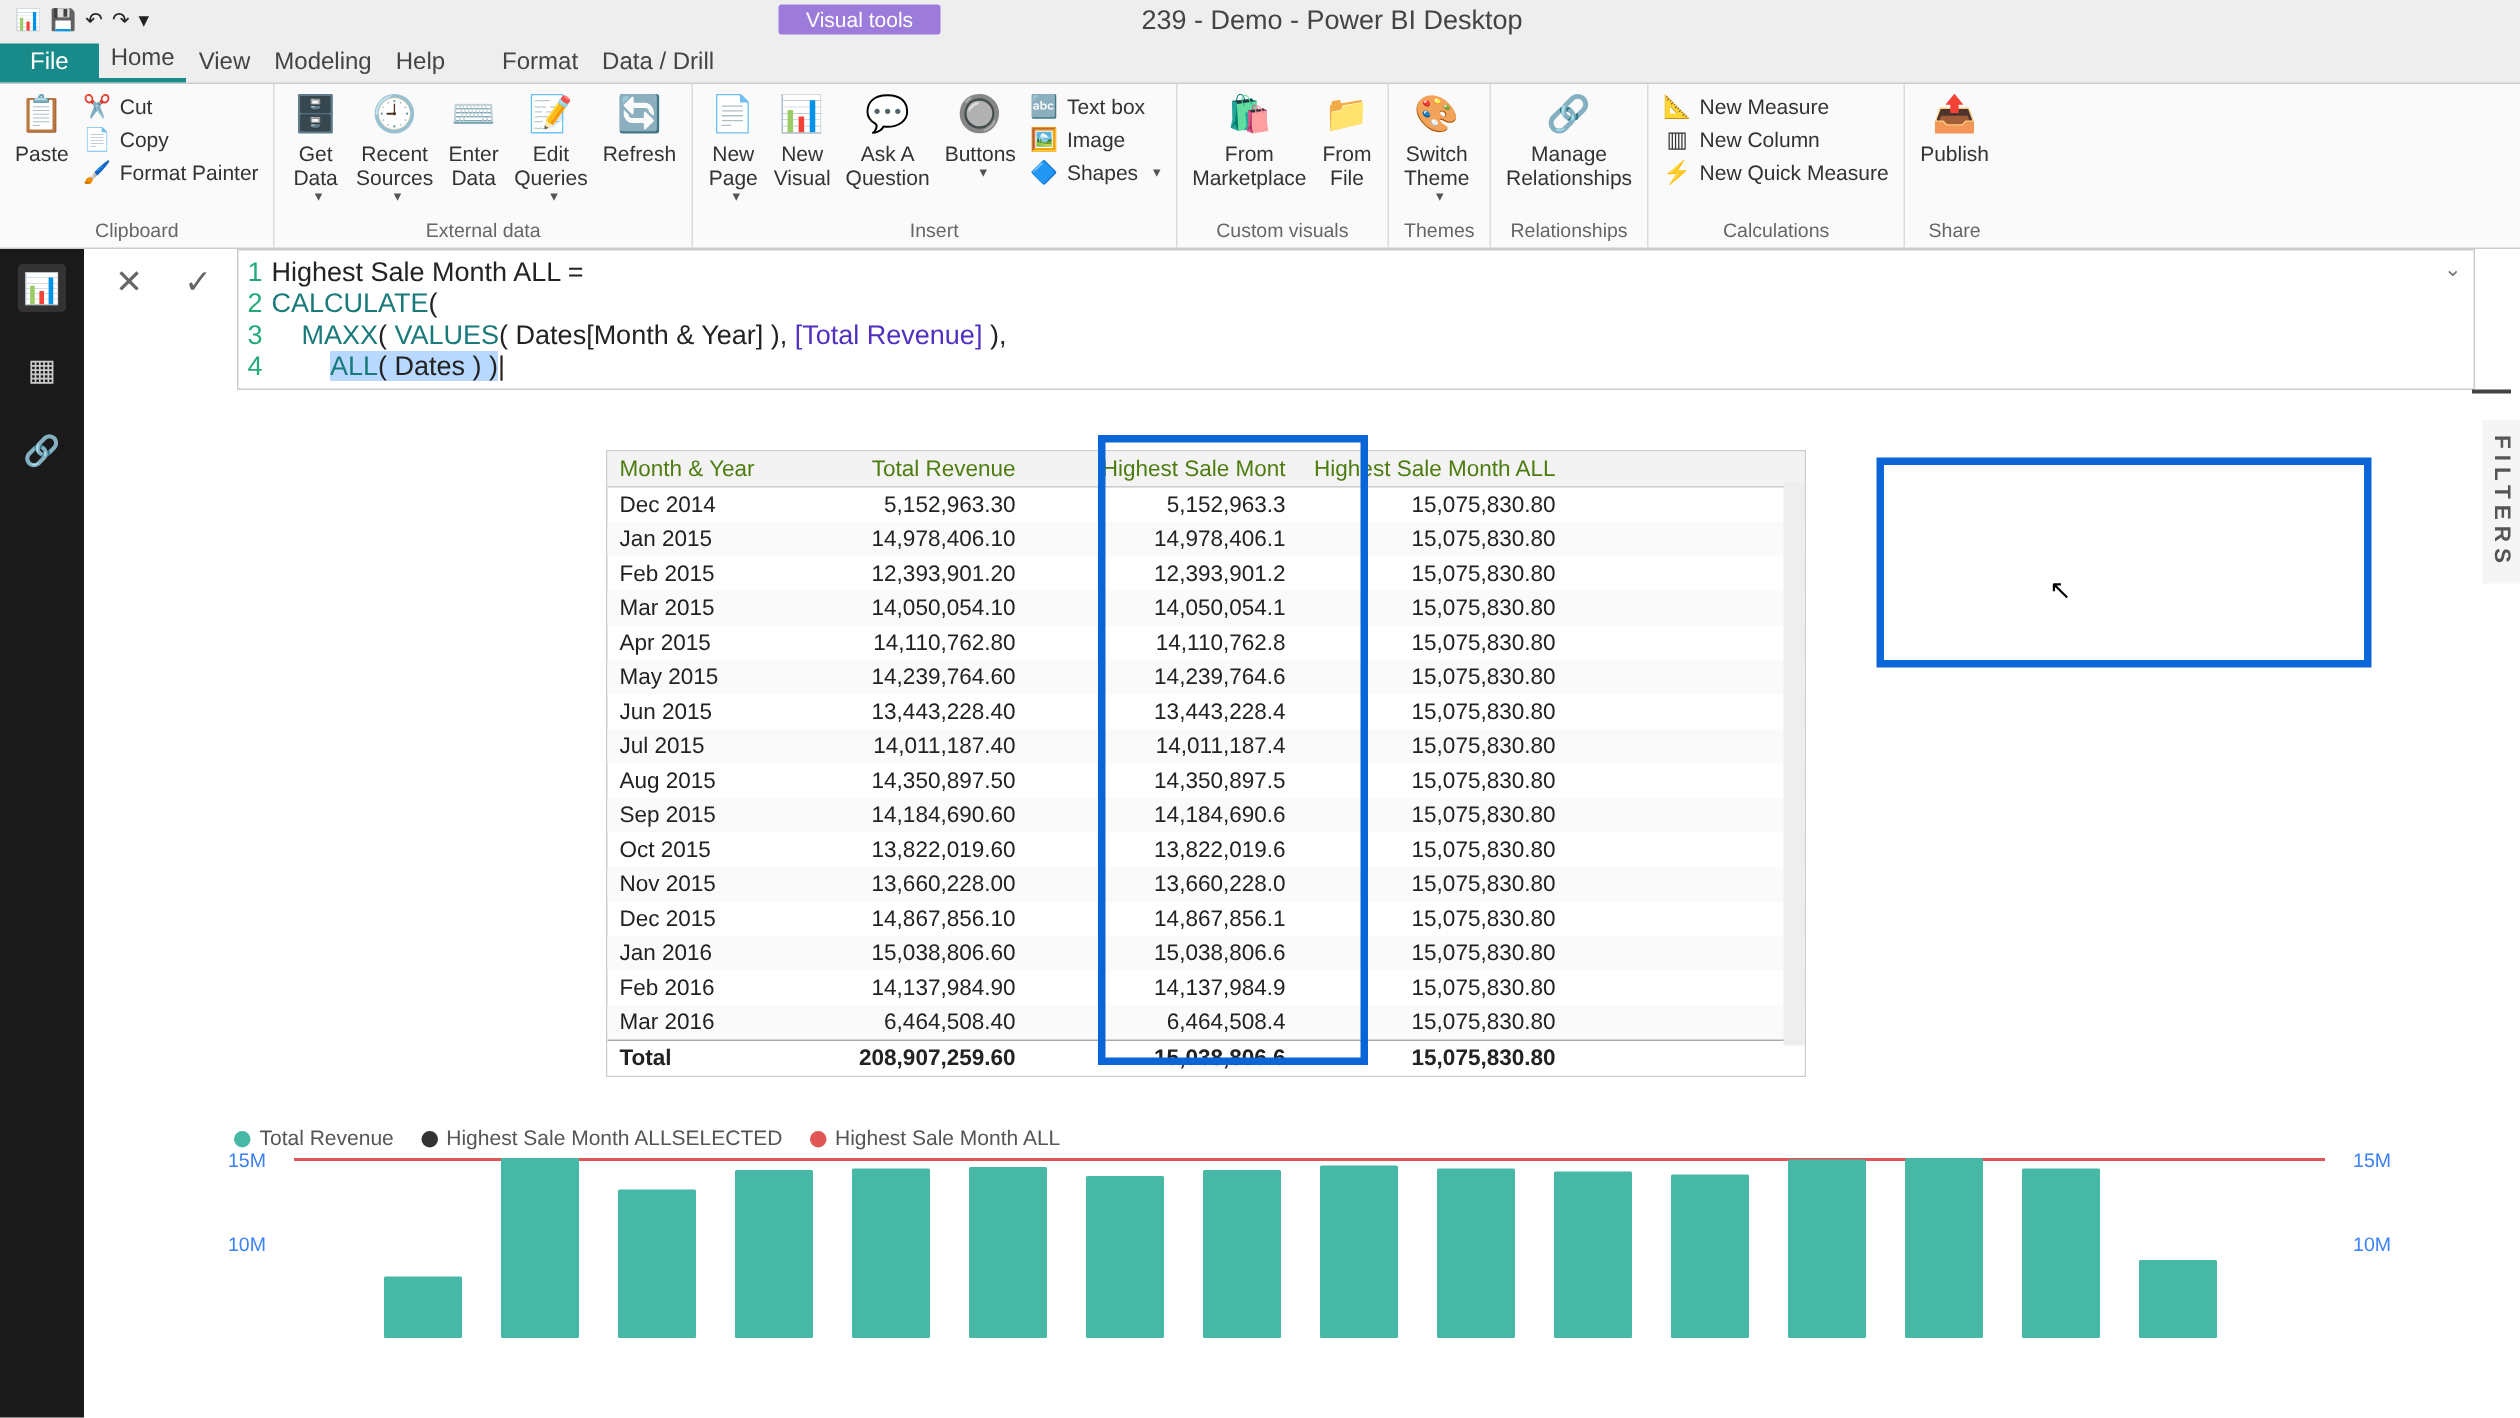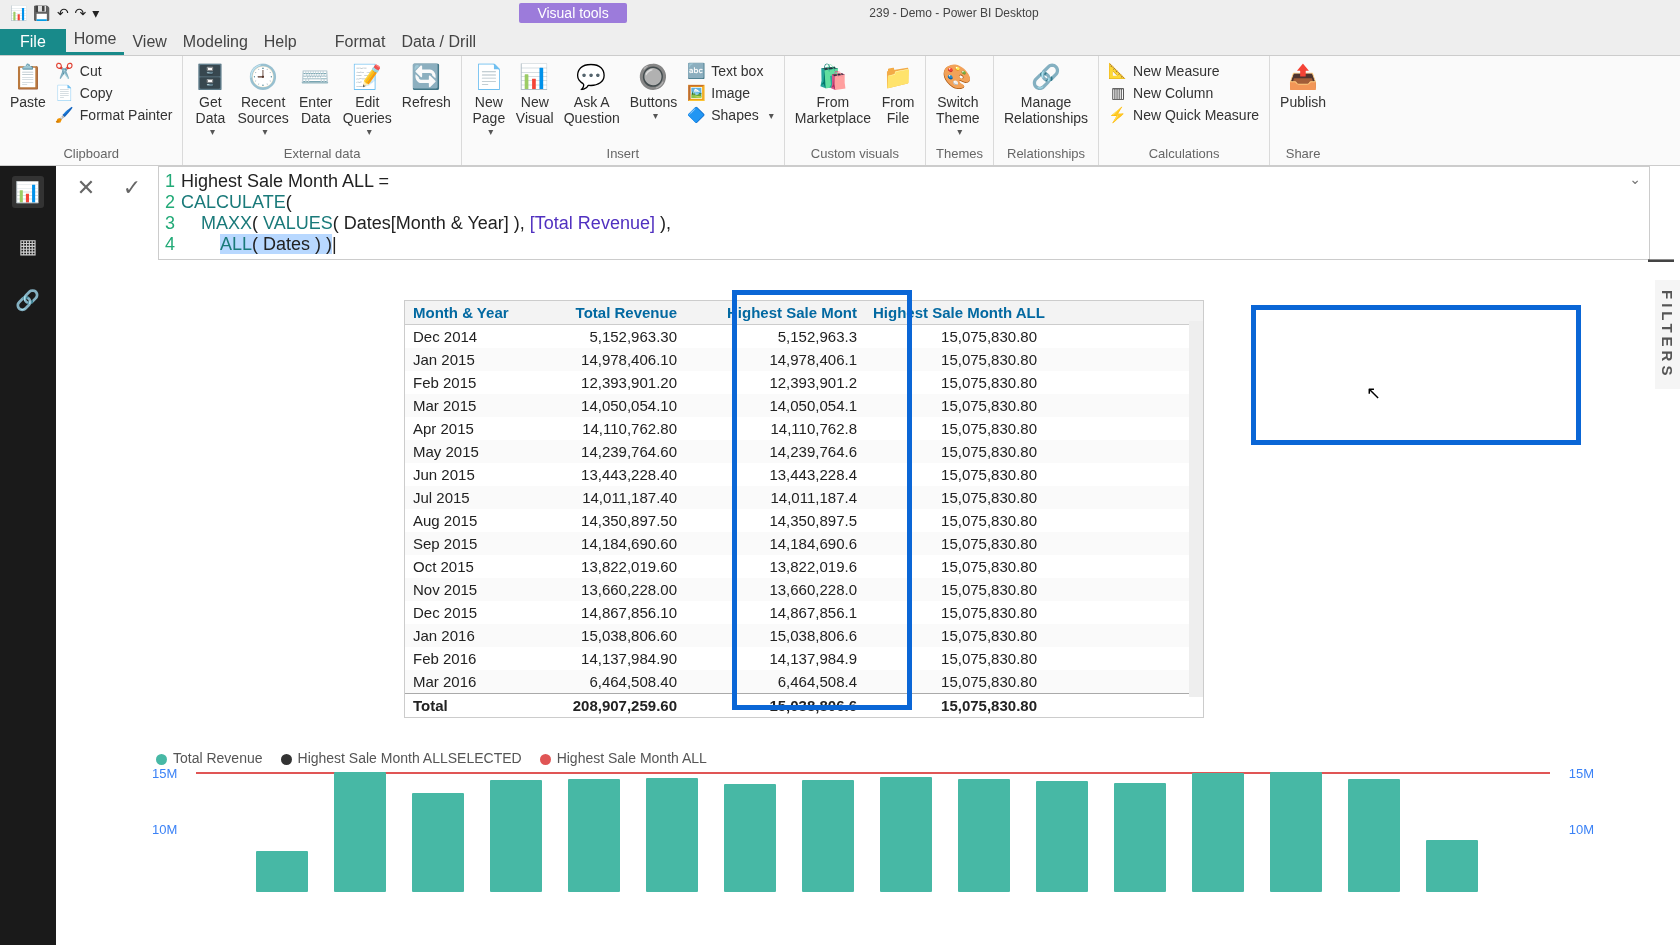--- a/index.html
+++ b/index.html
@@ -2,21 +2,21 @@
 <html><head>
 <meta charset="utf-8">
 <style>
   * { box-sizing: border-box; font-family: "Segoe UI", Tahoma, sans-serif; }
   body { margin:0; background:#fff; width:1680px; height:945px; overflow:hidden; color:#222; }
 
   
   .qat { height:26px; background:#eee; display:flex; align-items:center; font-size:14px; position:relative; }
   .qat .tool-section { display:flex; align-items:center; gap:6px; padding:0 10px; }
   .qat .visual-tools { background:#9C7BDB; color:#fff; padding:2px 18px; font-size:14px; border-radius:2px; margin-left:410px;}
-  .qat .title { position:absolute; left:50%; transform:translateX(-50%); color:#444; font-size:12px; margin-left:114px;}
+  .qat .title { position:absolute; left:50%; transform:translateX(-50%); color:#444; font-size:18px; margin-left:48px;}
 
   
   .tabs { display:flex; align-items:flex-end; height:30px; background:#eee; border-bottom:1px solid #ccc; font-size:16px;}
   .tab-file { background:#188a8a; color:#fff; padding:4px 20px; }
   .tab { padding:4px 8px 4px; color:#444; cursor:pointer;margin-top:24px; }
   .tab.active { border-bottom:3px solid #188a8a; }
   .tab-group-gap { width:22px; }
 
   
   .ribbon { display:flex; height:110px; border-bottom:1px solid #ccc; background:#fafafa;}
@@ -53,21 +53,21 @@
 
   .date-slicer { position:absolute; left:60px; top:80px; width:190px; font-size:16px; color:#555;}
   .date-slicer .lbl { margin-bottom:18px; font-size:18px; color:#666;}
   .date-slicer .boxes { display:flex; gap:8px; }
   .date-slicer .boxes div { border:1px solid #bbb; padding:6px 8px; font-size:16px; }
   .date-slicer .handles { margin-top:18px; display:flex; gap:8px;}
   .date-slicer .handle { width:24px; height:24px; border:2px solid #666; border-radius:50%; background:#fff;}
 
   .table-visual { position:absolute; left:348px; top:30px; width:800px; border:1px solid #ccc; background:#fff;}
   .tv-head, .tv-row, .tv-total { display:grid; grid-template-columns: 110px 170px 180px 180px; font-size:15px;}
-  .tv-head { background:#f3f3f3; border-bottom:1px solid #ccc; font-weight:700; color:#0369a1;}
+  .tv-head { background:#f3f3f3; border-bottom:1px solid #ccc; font-weight:400; color:#4d7c0f;}
   .tv-head div, .tv-row div, .tv-total div { padding:3px 8px; text-align:right; white-space:nowrap; overflow:hidden;}
   .tv-head div:first-child, .tv-row div:first-child, .tv-total div:first-child { text-align:left;}
   .tv-row:nth-child(even){ background:#fafafa;}
   .tv-total { border-top:1px solid #aaa; font-weight:600; background:#fff;}
   .tv-scroll { width:14px; background:#eee; position:absolute; right:0; top:20px; bottom:20px;}
 
   .hl-col { position:absolute; border:5px solid #0a66d6; pointer-events:none;}
   .hl-card { position:absolute; border:5px solid #0a66d6; }
 
   .card-visual { position:absolute; left:1200px; top:40px; width:320px; height:130px; background:#fff; text-align:center; display:flex; flex-direction:column; align-items:center; justify-content:center;}

